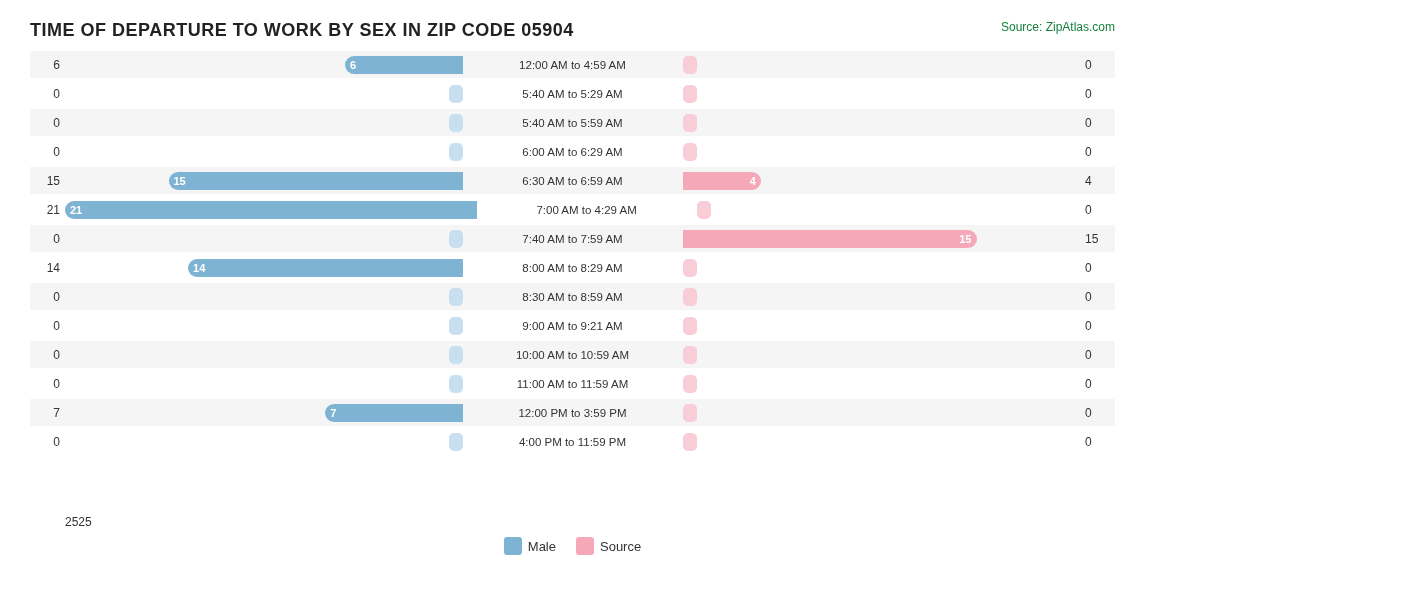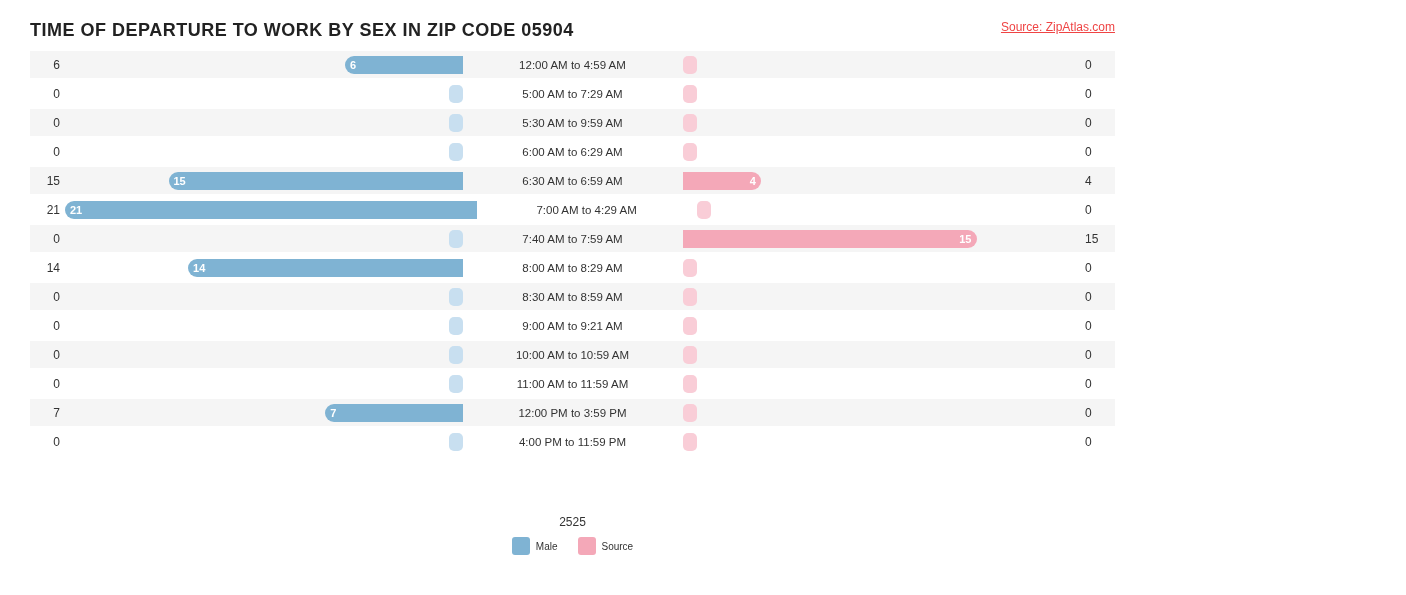--- a/index.html
+++ b/index.html
@@ -26,22 +26,21 @@
     }
     .chart-title {
       font-size: 18px;
       font-weight: bold;
       color: #222;
       text-transform: uppercase;
       letter-spacing: 0.5px;
     }
     .source-text {
       font-size: 12px;
-      color: #ef4444;
-      text-decoration: underline;
+      color: #15803d;
     }
     .chart-area {
       position: relative;
       width: 100%;
       height: 460px;
     }
     .row {
       display: flex;
       align-items: center;
       height: 27px;
@@ -151,31 +150,31 @@
       display: flex;
       justify-content: center;
       align-items: center;
       margin-top: 8px;
       gap: 20px;
     }
     .legend-item {
       display: flex;
       align-items: center;
       gap: 6px;
-      font-size: 10px;
+      font-size: 13px;
       color: #333;
     }
     .legend-swatch {
       width: 18px;
       height: 18px;
       border-radius: 3px;
     }
     .bottom-axis {
       display: flex;
-      justify-content: center;
+      justify-content: flex-start;
       padding: 0 35px;
       font-size: 12px;
       color: #333;
       margin-top: 4px;
     }
     
     
   </style>
 </head>
 <body>
@@ -204,36 +203,36 @@
         </div>
         <div class="right-value">0</div>
       </div>
       <div class="row">
         <div class="left-value">0</div>
         <div class="bars-section">
           <div class="bars-wrapper">
             <div class="male-side">
               <div class="bar-zero"></div>
             </div>
-            <div class="label-center">5:00 AM to 7:29 AM</div>
-            <div class="female-side">
-              <div class="bar-zero-f"></div>
-            </div>
-          </div>
-        </div>
-        <div class="right-value">0</div>
-      </div>
-      <div class="row">
-        <div class="left-value">0</div>
-        <div class="bars-section">
-          <div class="bars-wrapper">
-            <div class="male-side">
-              <div class="bar-zero"></div>
-            </div>
-            <div class="label-center">5:30 AM to 9:59 AM</div>
+            <div class="label-center">5:40 AM to 5:29 AM</div>
+            <div class="female-side">
+              <div class="bar-zero-f"></div>
+            </div>
+          </div>
+        </div>
+        <div class="right-value">0</div>
+      </div>
+      <div class="row">
+        <div class="left-value">0</div>
+        <div class="bars-section">
+          <div class="bars-wrapper">
+            <div class="male-side">
+              <div class="bar-zero"></div>
+            </div>
+            <div class="label-center">5:40 AM to 5:59 AM</div>
             <div class="female-side">
               <div class="bar-zero-f"></div>
             </div>
           </div>
         </div>
         <div class="right-value">0</div>
       </div>
       <div class="row">
         <div class="left-value">0</div>
         <div class="bars-section">

